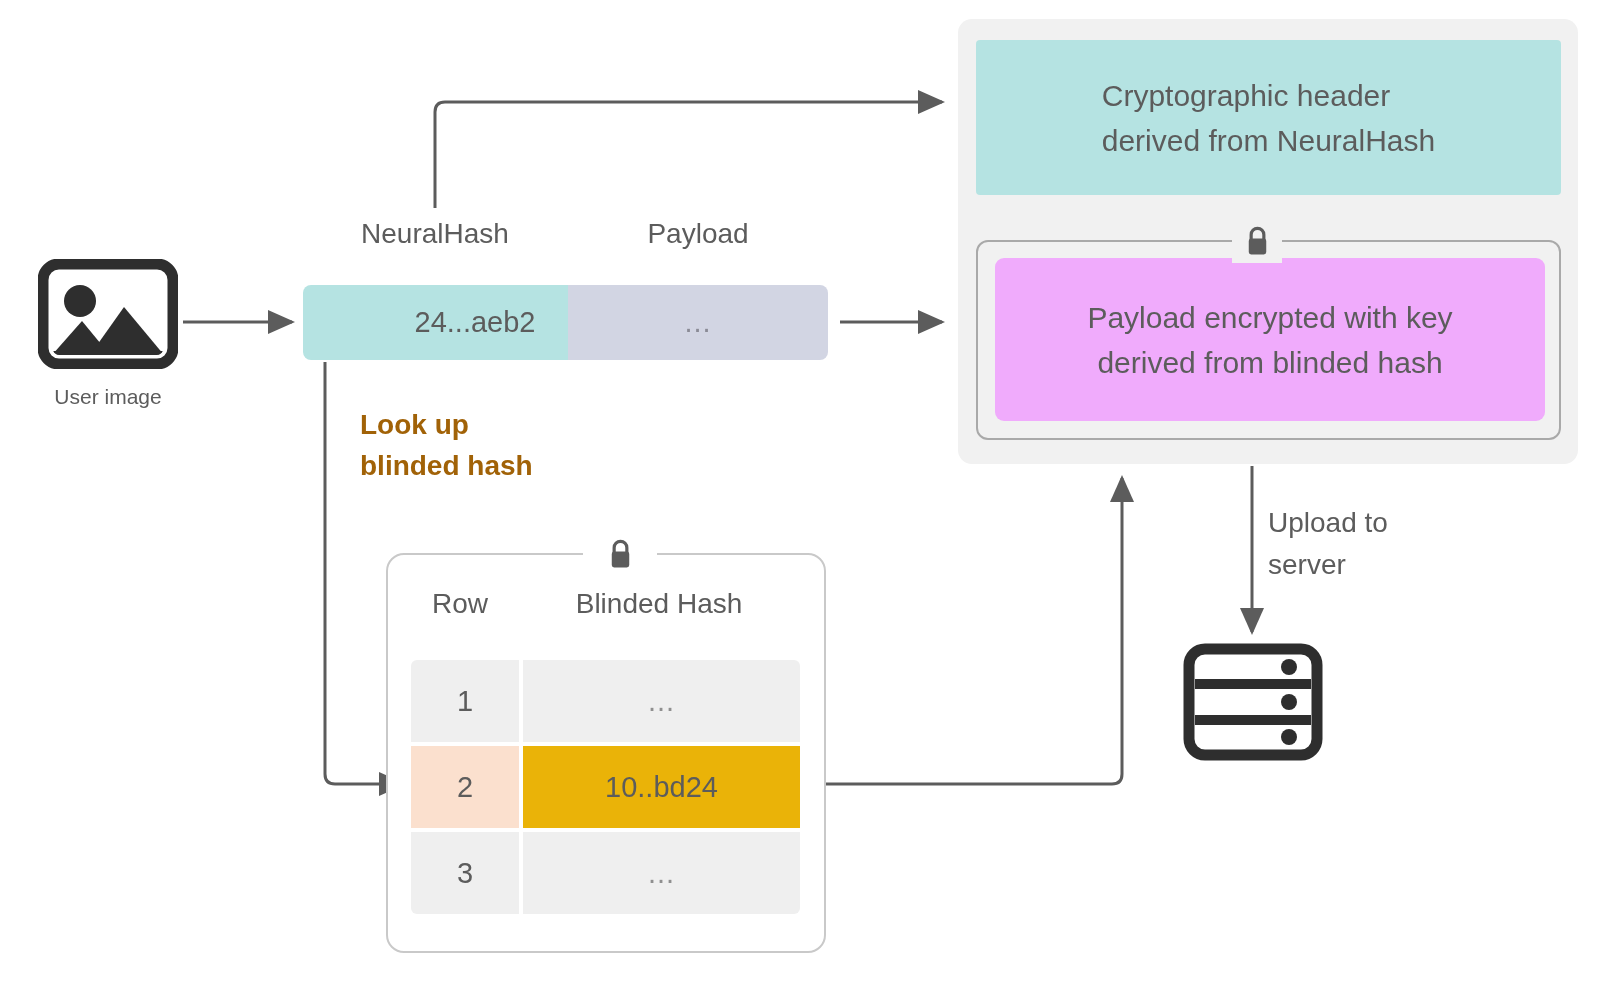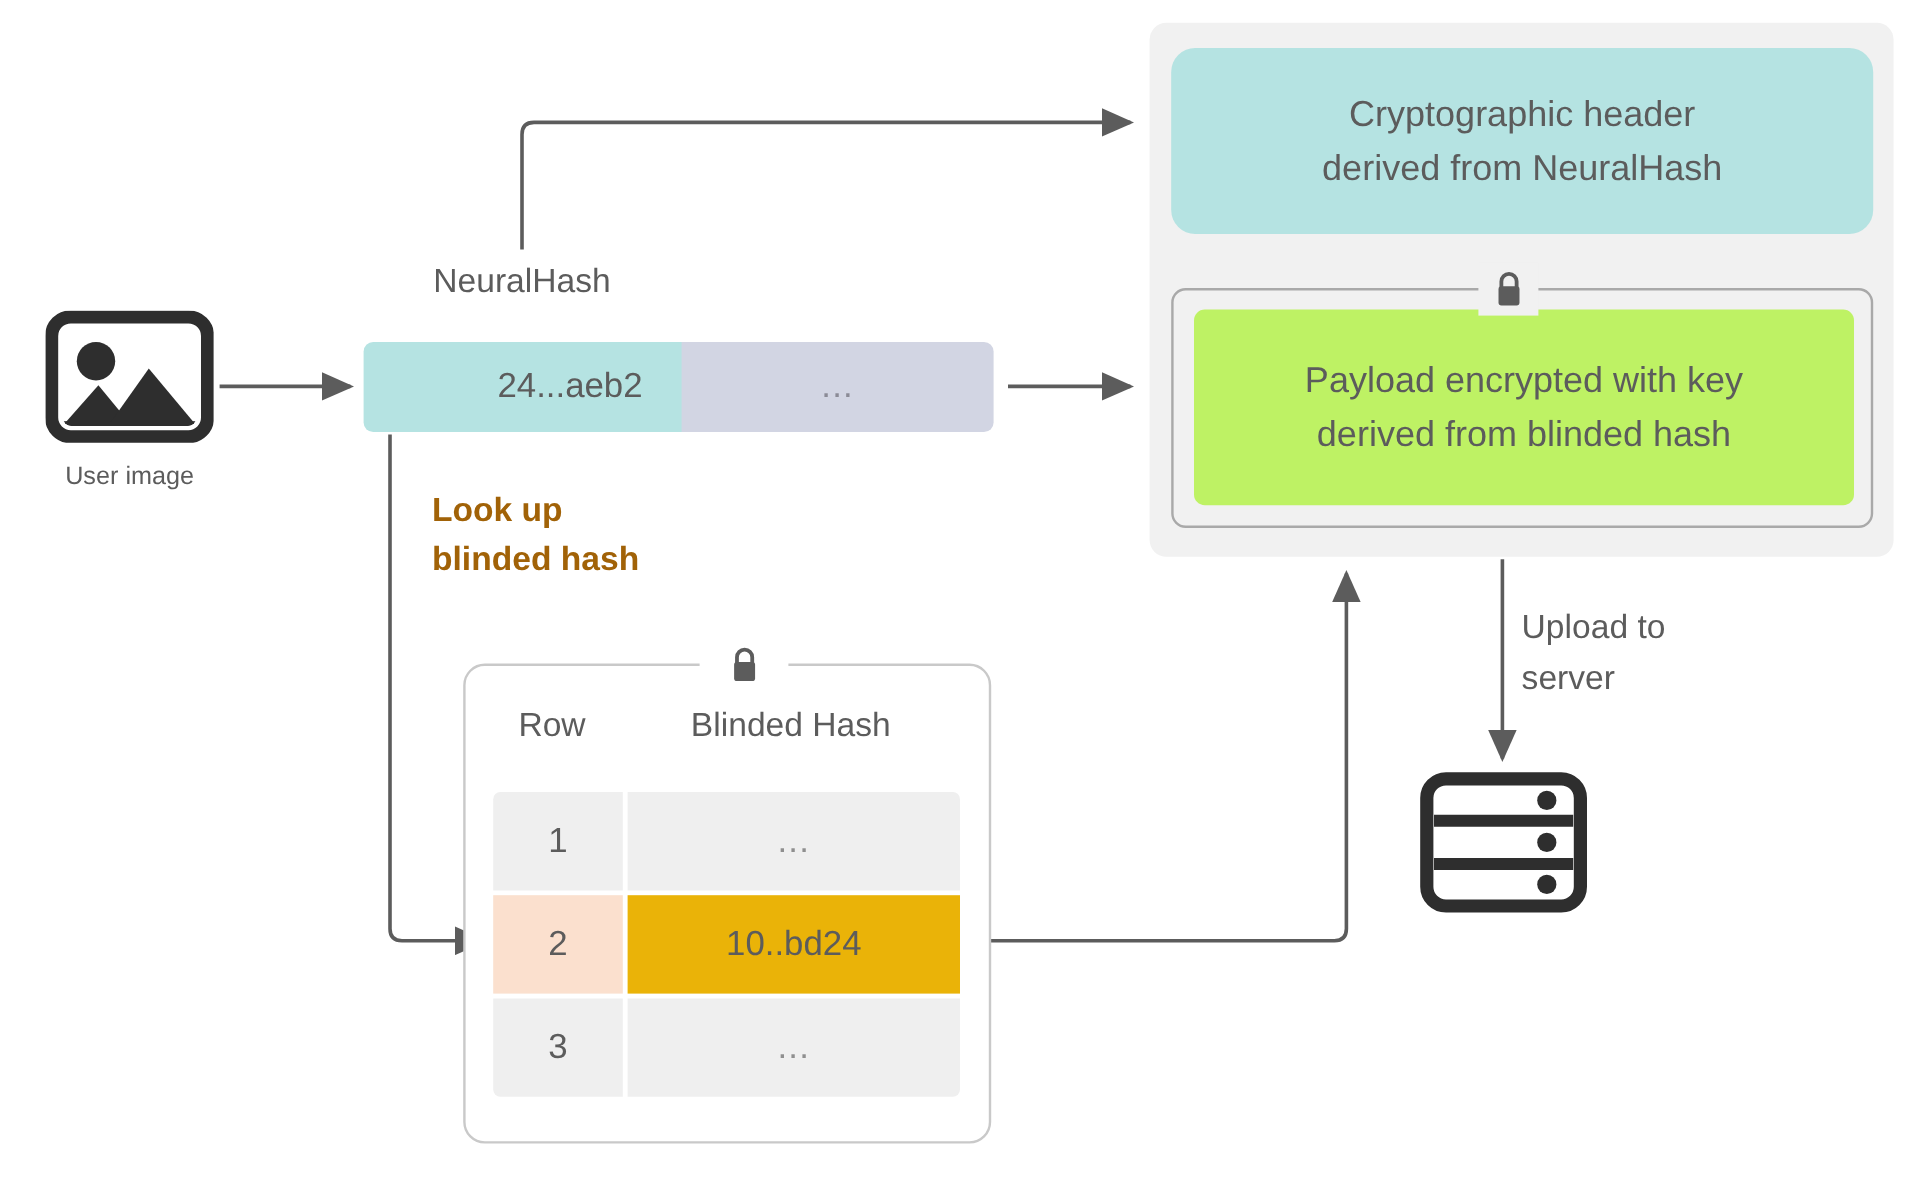--- a/index.html
+++ b/index.html
@@ -141,23 +141,22 @@
   #right-panel {
     left: 958px; top: 19px;
     width: 620px; height: 445px;
     background: #f1f1f1;
     border-radius: 14px;
   }
   #crypto-header-box {
     left: 976px; top: 40px;
     width: 585px; height: 155px;
     background: #b5e3e2;
-    border-radius: 20px;
-    display: flex; align-items: center; justify-content: center;
-    text-align: center;
+    border-radius: 4px;
+    display: flex; align-items: center; justify-content: center;
     font-size: 30px;
     line-height: 1.5;
     color: #5c5c5c;
   }
   #panel-lock {
     left: 1232px; top: 219px;
     width: 50px; height: 44px;
     background: #f1f1f1;
     display: flex; align-items: center; justify-content: center;
     z-index: 3;
@@ -166,21 +165,21 @@
     left: 976px; top: 240px;
     width: 585px; height: 200px;
     border: 2px solid #a9a9a9;
     border-radius: 12px;
     box-sizing: border-box;
     background: #f1f1f1;
   }
   #encrypted-inner {
     left: 995px; top: 258px;
     width: 550px; height: 163px;
-    background: #bef264;
+    background: #f0abfc;
     border-radius: 9px;
     display: flex; align-items: center; justify-content: center;
     text-align: center;
     font-size: 30px;
     line-height: 1.5;
     color: #5c5c5c;
   }
 
   
   #upload-caption {
@@ -230,20 +229,21 @@
         <circle cx="42" cy="42" r="16" fill="#2e2e2e"></circle>
         <path d="M14,96 L44,62 L72,96 Z" fill="#2e2e2e"></path>
         <path d="M52,96 L86,48 L126,96 Z" fill="#2e2e2e"></path>
         <rect x="14" y="92" width="112" height="10" fill="#2e2e2e"></rect>
       </g>
     </svg>
   </div>
   <div class="abs" id="user-image-label">User image</div>
 
   <div class="abs" id="nh-label">NeuralHash</div>
+  <div class="abs" id="pl-label">Payload</div>
   <div class="abs" id="nh-cell">24...aeb2</div>
   <div class="abs" id="pl-cell">...</div>
 
   <div class="abs" id="lookup-caption">
     <div>Look up</div>
     <div>blinded hash</div>
   </div>
 
   <div class="abs" id="table-box"></div>
 

